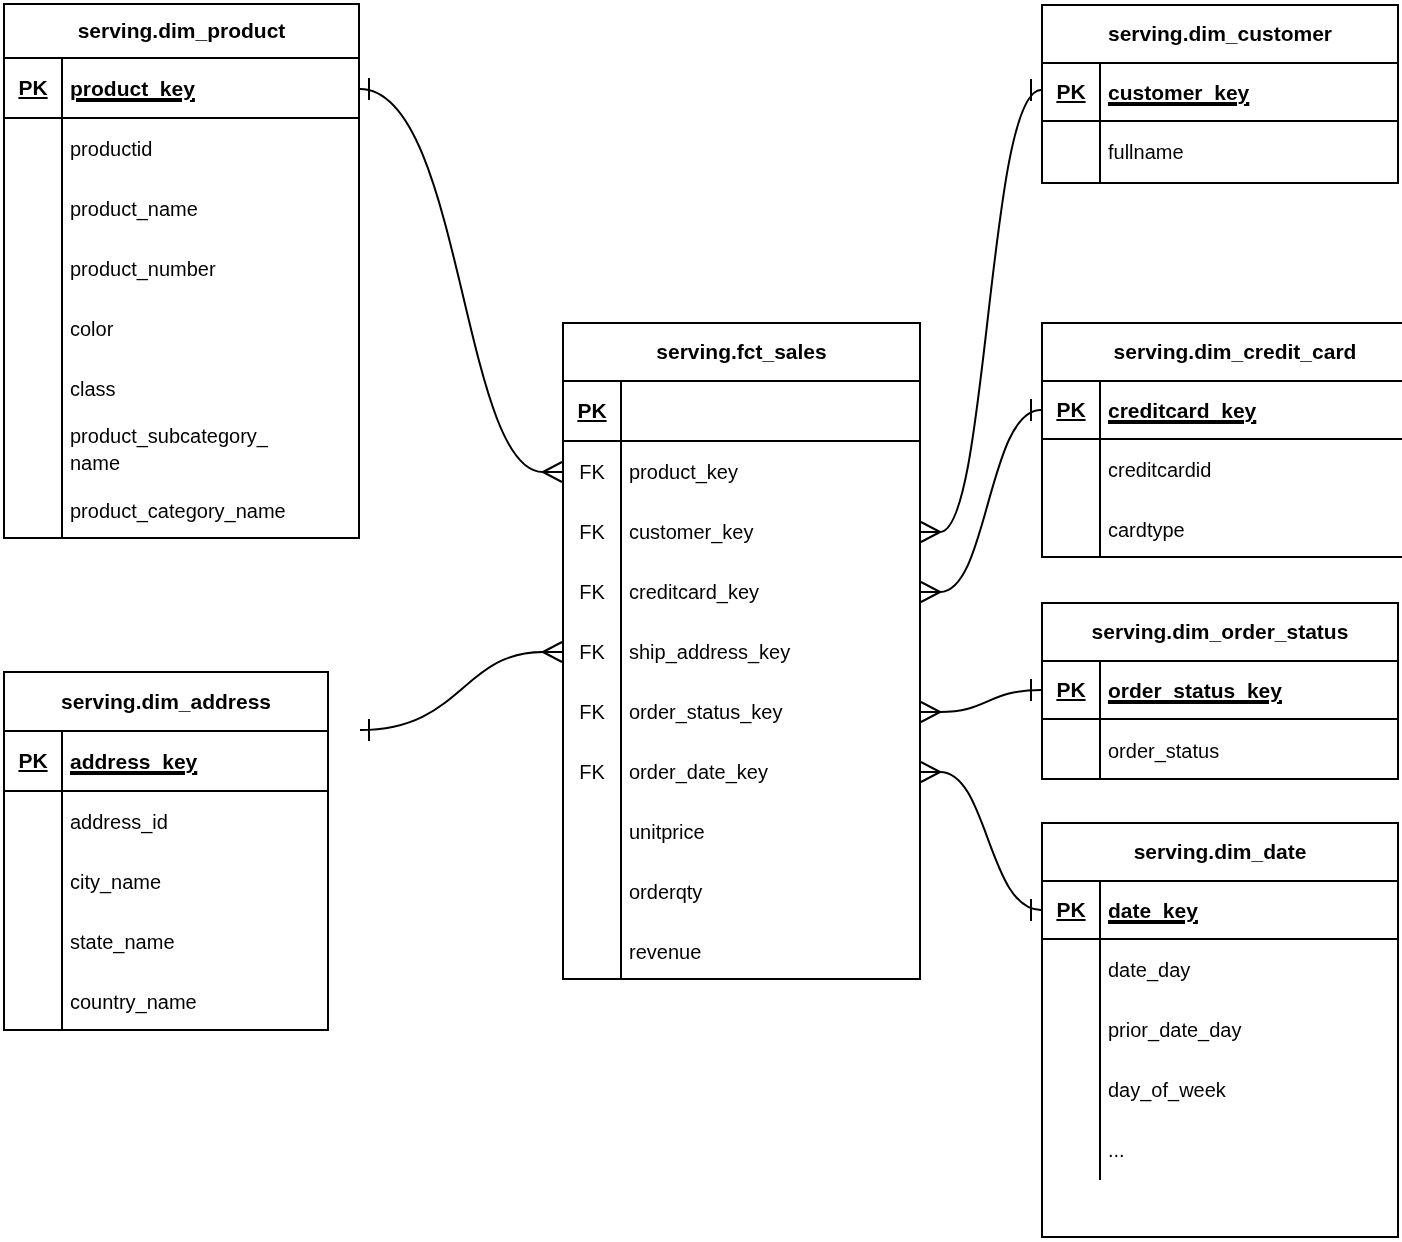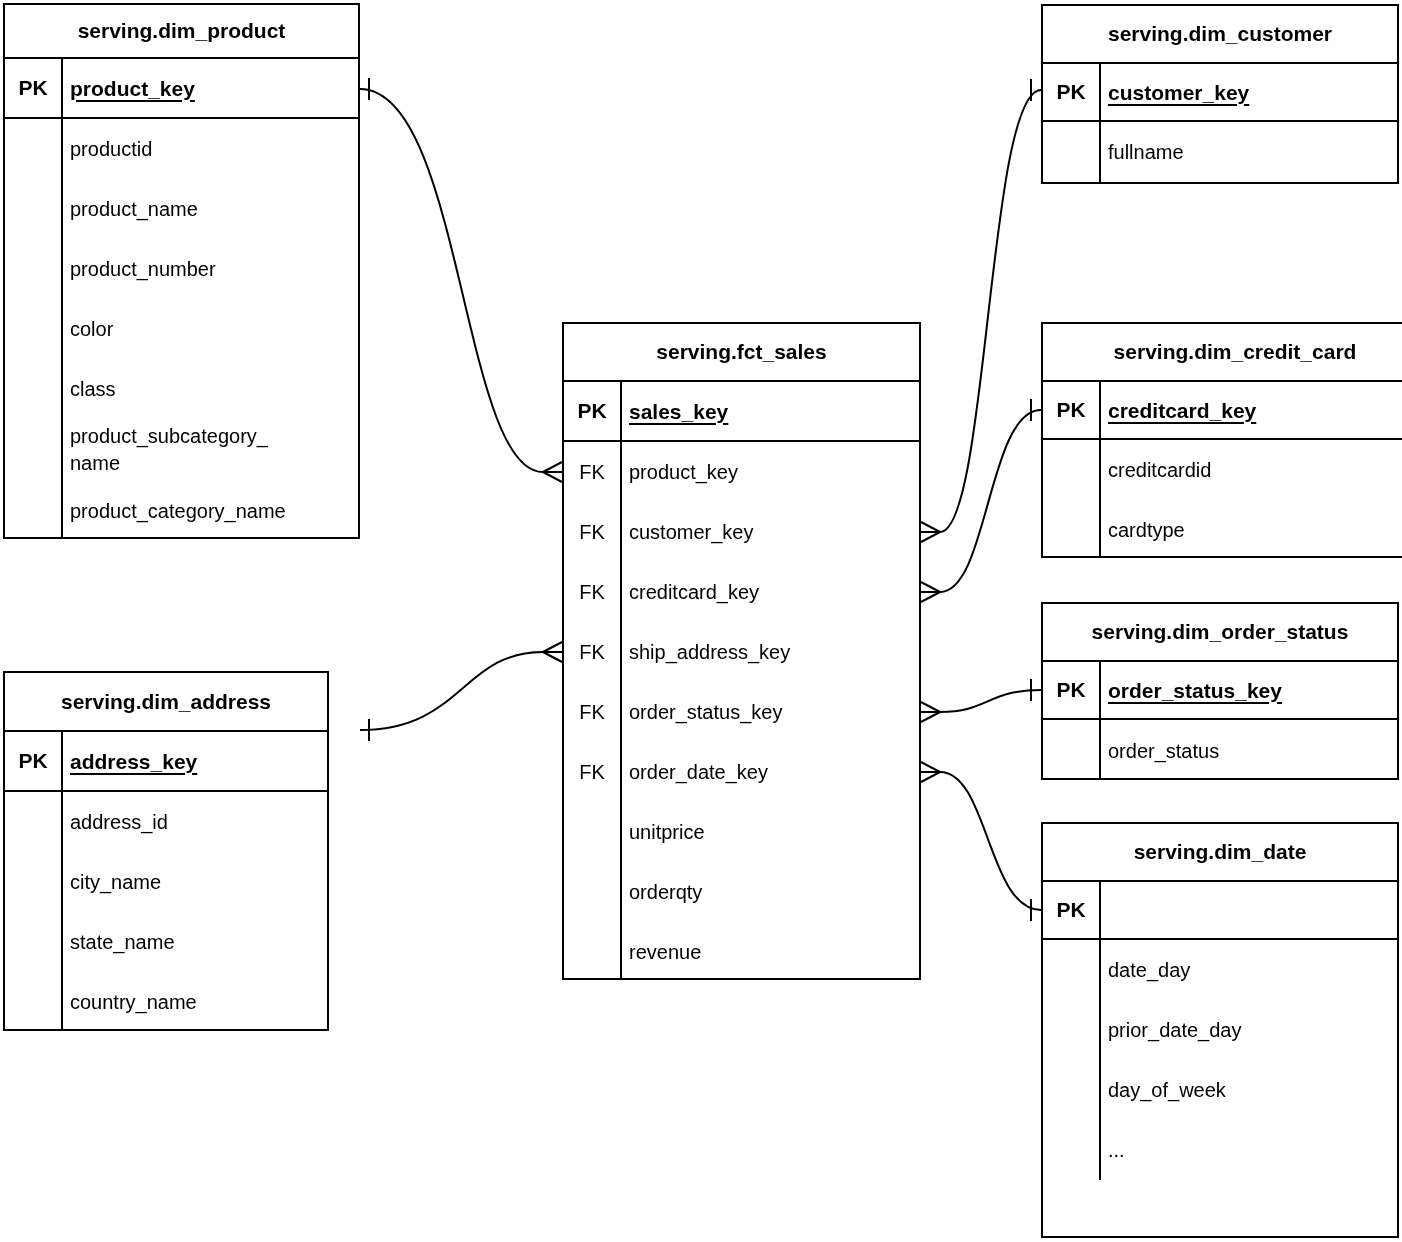--- a/index.html
+++ b/index.html
@@ -36,21 +36,21 @@
     justify-content: center;
     font-weight: bold;
     font-size: 21px;
     border-bottom: 2px solid #000000;
     height: 58px;
   }
   .trow {
     display: flex;
     height: 60px;
   }
-  .pkrow { border-bottom: 2px solid #000000; }
+  .pkrow { border-bottom: 2px solid #000000; text-decoration: underline; }
   .kcell {
     flex: 0 0 58px;
     border-right: 2px solid #000000;
     display: flex;
     align-items: center;
     justify-content: center;
     font-weight: bold;
     font-size: 21px;
   }
   .kcell.fk {
@@ -176,21 +176,20 @@
     <div class="trow">
       <div class="kcell"></div>
       <div class="ncell">country_name</div>
     </div>
   </section>
 
   <section class="table" style="left:562px;top:322px;width:359px;height:658px">
     <header class="thead">serving.fct_sales</header>
     <div class="trow pkrow">
       <div class="kcell">PK</div>
-      <div class="ncell pkname">sales_key</div>
     </div>
     <div class="trow">
       <div class="kcell fk">FK</div>
       <div class="ncell">product_key</div>
     </div>
     <div class="trow">
       <div class="kcell fk">FK</div>
       <div class="ncell">customer_key</div>
     </div>
     <div class="trow">
@@ -264,20 +263,21 @@
     <div class="trow" style="height:62px">
       <div class="kcell"></div>
       <div class="ncell">order_status</div>
     </div>
   </section>
 
   <section class="table" style="left:1041px;top:822px;width:358px;height:416px">
     <header class="thead">serving.dim_date</header>
     <div class="trow pkrow" style="height:58px">
       <div class="kcell">PK</div>
+      <div class="ncell pkname">date_key</div>
     </div>
     <div class="trow">
       <div class="kcell"></div>
       <div class="ncell">date_day</div>
     </div>
     <div class="trow">
       <div class="kcell"></div>
       <div class="ncell">prior_date_day</div>
     </div>
     <div class="trow">

